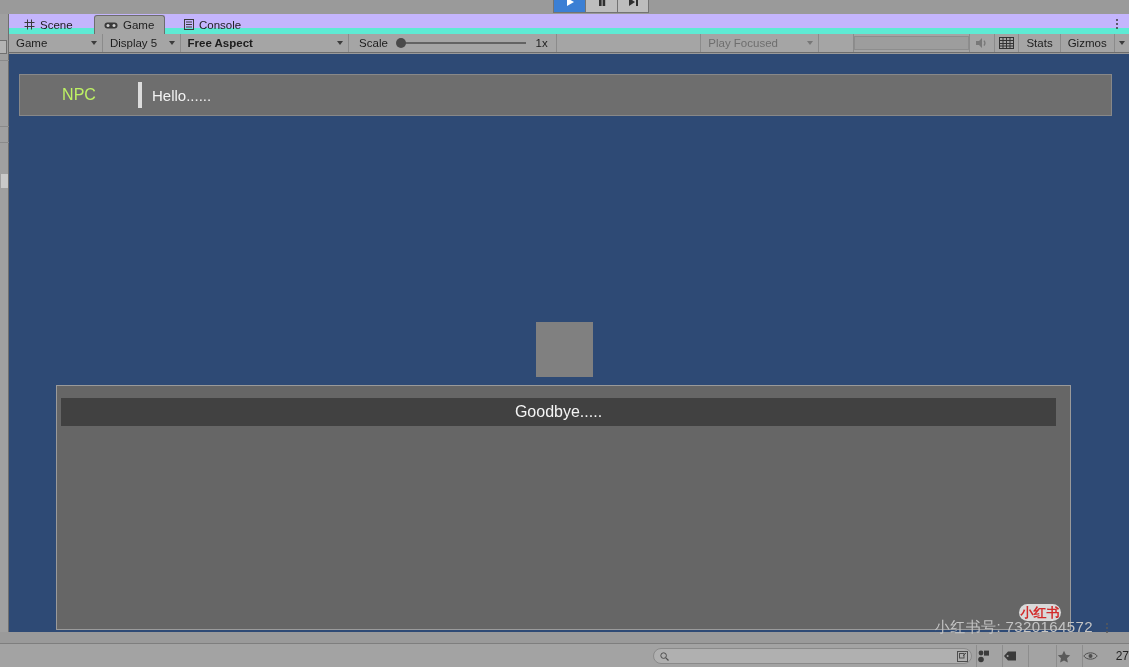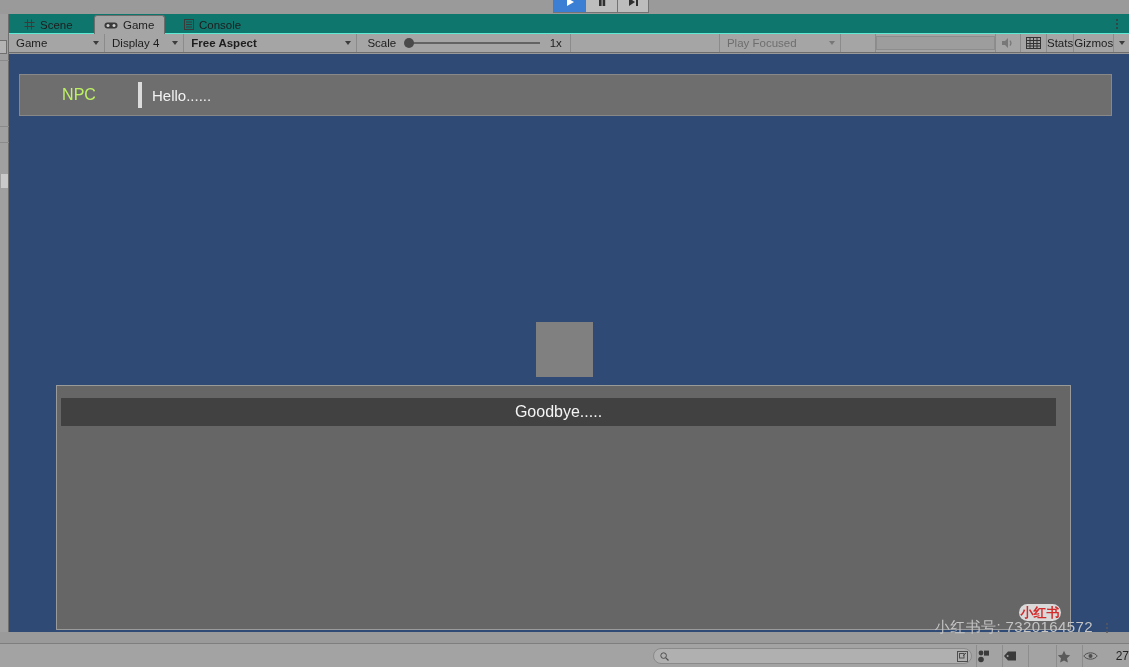--- a/index.html
+++ b/index.html
@@ -95,22 +95,22 @@
     left: 9px; top: 14px;
     width: 1120px; height: 618px;
     background: #9a9a9a;
   }
 
   
   .tabrow {
     position: absolute;
     left: 0; top: 0;
     width: 1120px; height: 20px;
-    background: #0f766e;
-    border-bottom: 1px solid #5eead4;
+    background: #c4b5fd;
+    border-bottom: 6px solid #5eead4;
     box-sizing: border-box;
   }
   .tab {
     position: absolute;
     top: 1px;
     height: 19px;
     display: flex;
     align-items: center;
     gap: 5px;
     padding: 0 10px 0 9px;
@@ -246,21 +246,21 @@
     align-items: center;
     justify-content: center;
     border-left: 1px solid #8b8b8b;
     box-sizing: border-box;
     cursor: default;
   }
   .tb-textbtn {
     display: flex;
     align-items: center;
     justify-content: center;
-    padding: 0 0;
+    padding: 0 7px;
     border-left: 1px solid #8b8b8b;
     font-size: 11.5px;
     color: #1d1d1d;
     box-sizing: border-box;
     white-space: nowrap;
     cursor: default;
   }
   .tb-gizmos-caret {
     width: 16px;
     display: flex;
@@ -528,21 +528,21 @@
   </div>
 
   <div class="toolbar">
 
     <div class="tb-dd dd-game">
       <span>Game</span>
       <span class="caret"></span>
     </div>
 
     <div class="tb-dd dd-display">
-      <span>Display 4</span>
+      <span>Display 5</span>
       <span class="caret"></span>
     </div>
 
     <div class="tb-dd dd-aspect">
       <span>Free Aspect</span>
       <span class="caret"></span>
     </div>
 
     <div class="tb-scale">
       <span class="scale-label">Scale</span>

